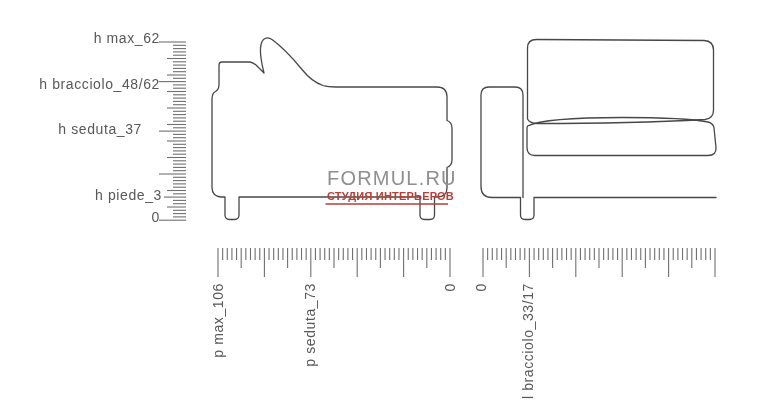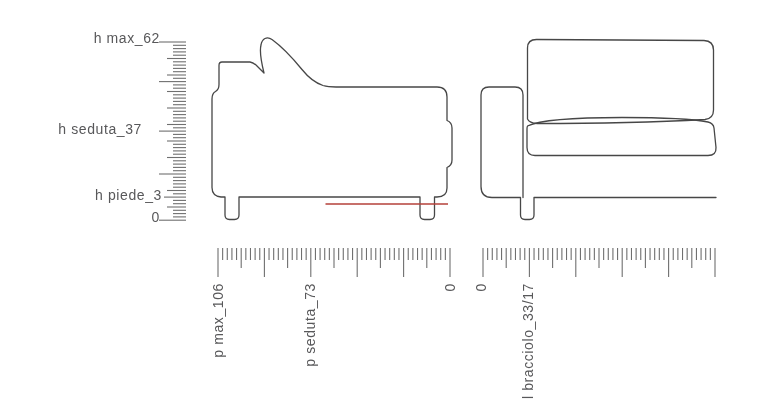--- a/index.html
+++ b/index.html
@@ -231,25 +231,28 @@
            Q 713.5,123.5 714,128 L 716,147.5
            Q 716.5,155.5 708,155.5 L 535,155.5
            Q 527,155.5 527,147.5 L 527,129
            Q 527,127 527.5,126 Z"></path>
     </g>
 
     <line x1="325.5" y1="204" x2="448" y2="204" stroke="#b5413a" stroke-width="1.4"></line>
   </svg>
 
   <div class="vr-label" style="right:614px;top:31px">h max_62</div>
+  <div class="vr-label" style="right:614px;top:77px">h bracciolo_48/62</div>
   <div class="vr-label" style="right:632px;top:122px">h seduta_37</div>
   <div class="vr-label" style="right:612px;top:188px">h piede_3</div>
   <div class="vr-label" style="right:614px;top:210px">0</div>
 
   <div class="hr-label" style="right:563px">p max_106</div>
   <div class="hr-label" style="right:471px">p seduta_73</div>
   <div class="hr-label" style="right:331px">0</div>
 
   <div class="hr-label" style="right:300px">0</div>
   <div class="hr-label" style="right:253px">l bracciolo_33/17</div>
 
+  <div class="brand">FORMUL.RU</div>
+  <div class="tagline">СТУДИЯ ИНТЕРЬЕРОВ</div>
 
 </div>
 
 </body></html>

